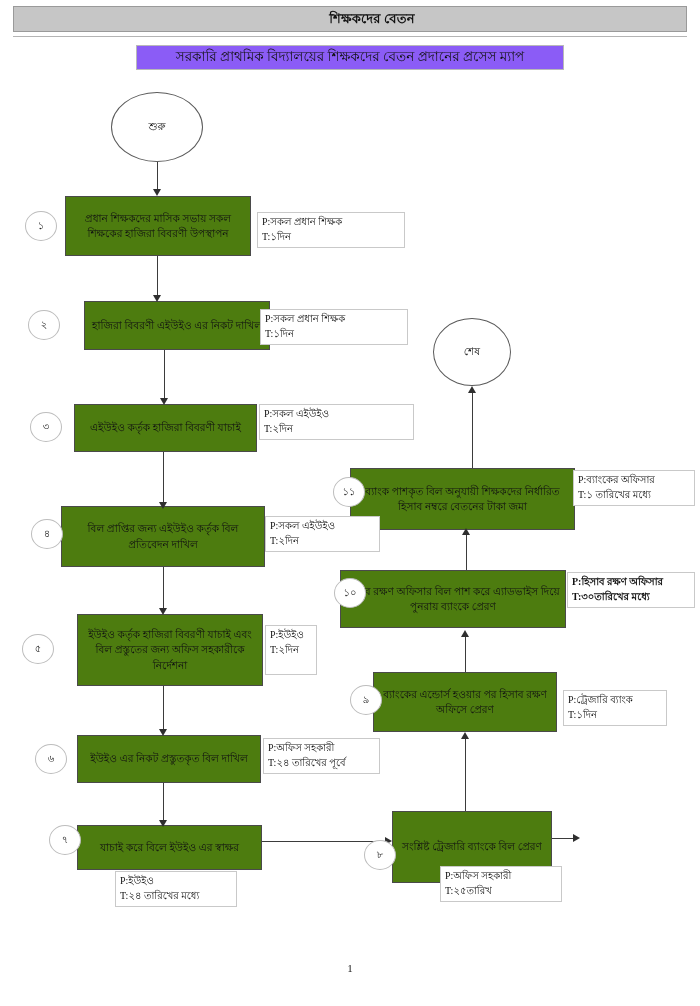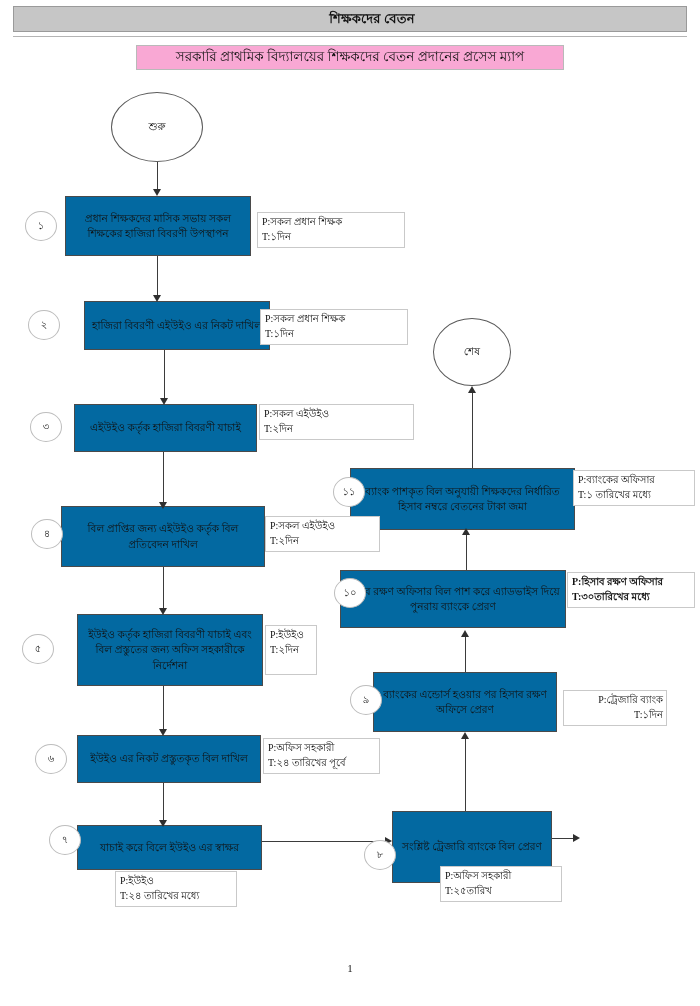--- a/index.html
+++ b/index.html
@@ -50,37 +50,37 @@
   }
 
   .subtitle-box {
     position: absolute;
     left: 136px;
     top: 45px;
     width: 428px;
     height: 25px;
     border: 1px solid #b9b9b9;
     box-sizing: border-box;
-    background: #f9a8d4;
+    background: #8b5cf6;
     display: flex;
     align-items: center;
     justify-content: center;
   }
   .subtitle-box .stext {
     font-size: 13.5px;
     color: #111;
     white-space: nowrap;
   }
 
   
   .node {
     position: absolute;
     box-sizing: border-box;
     border: 1px solid #4a4a4a;
-    background: #0369a1;
+    background: #4d7c0f;
     display: flex;
     align-items: center;
     justify-content: center;
     text-align: center;
     font-size: 10.5px;
     line-height: 1.45;
     color: #111;
     padding: 2px 5px;
   }
   .terminator {
@@ -277,21 +277,21 @@
   </div>
   <div class="ln-v" style="left:163px; top:686px; height:48px;"></div>
   <div class="arrow down" style="left:159px; top:729px;"></div>
 
   <div class="node" style="left:373px; top:672px; width:184px; height:60px;">
     <span>ব্যাংকের এন্ডোর্স হওয়ার পর হিসাব রক্ষণ অফিসে প্রেরণ</span>
   </div>
   <div class="stepnum" style="left:350px; top:685px; width:32px; height:30px;">
     <span>৯</span>
   </div>
-  <div class="annot" style="left:563px; top:690px; width:104px; height:36px;text-align:right;">
+  <div class="annot" style="left:563px; top:690px; width:104px; height:36px;">
     <span class="ln">P:ট্রেজারি ব্যাংক</span>
     <span class="ln">T:১দিন</span>
   </div>
 
   <div class="ln-v" style="left:465px; top:636px; height:36px;"></div>
   <div class="arrow up" style="left:461px; top:630px;"></div>
 
   <div class="node" style="left:77px; top:735px; width:184px; height:48px;">
     <span>ইউইও এর নিকট প্রস্তুতকৃত বিল দাখিল</span>
   </div>

